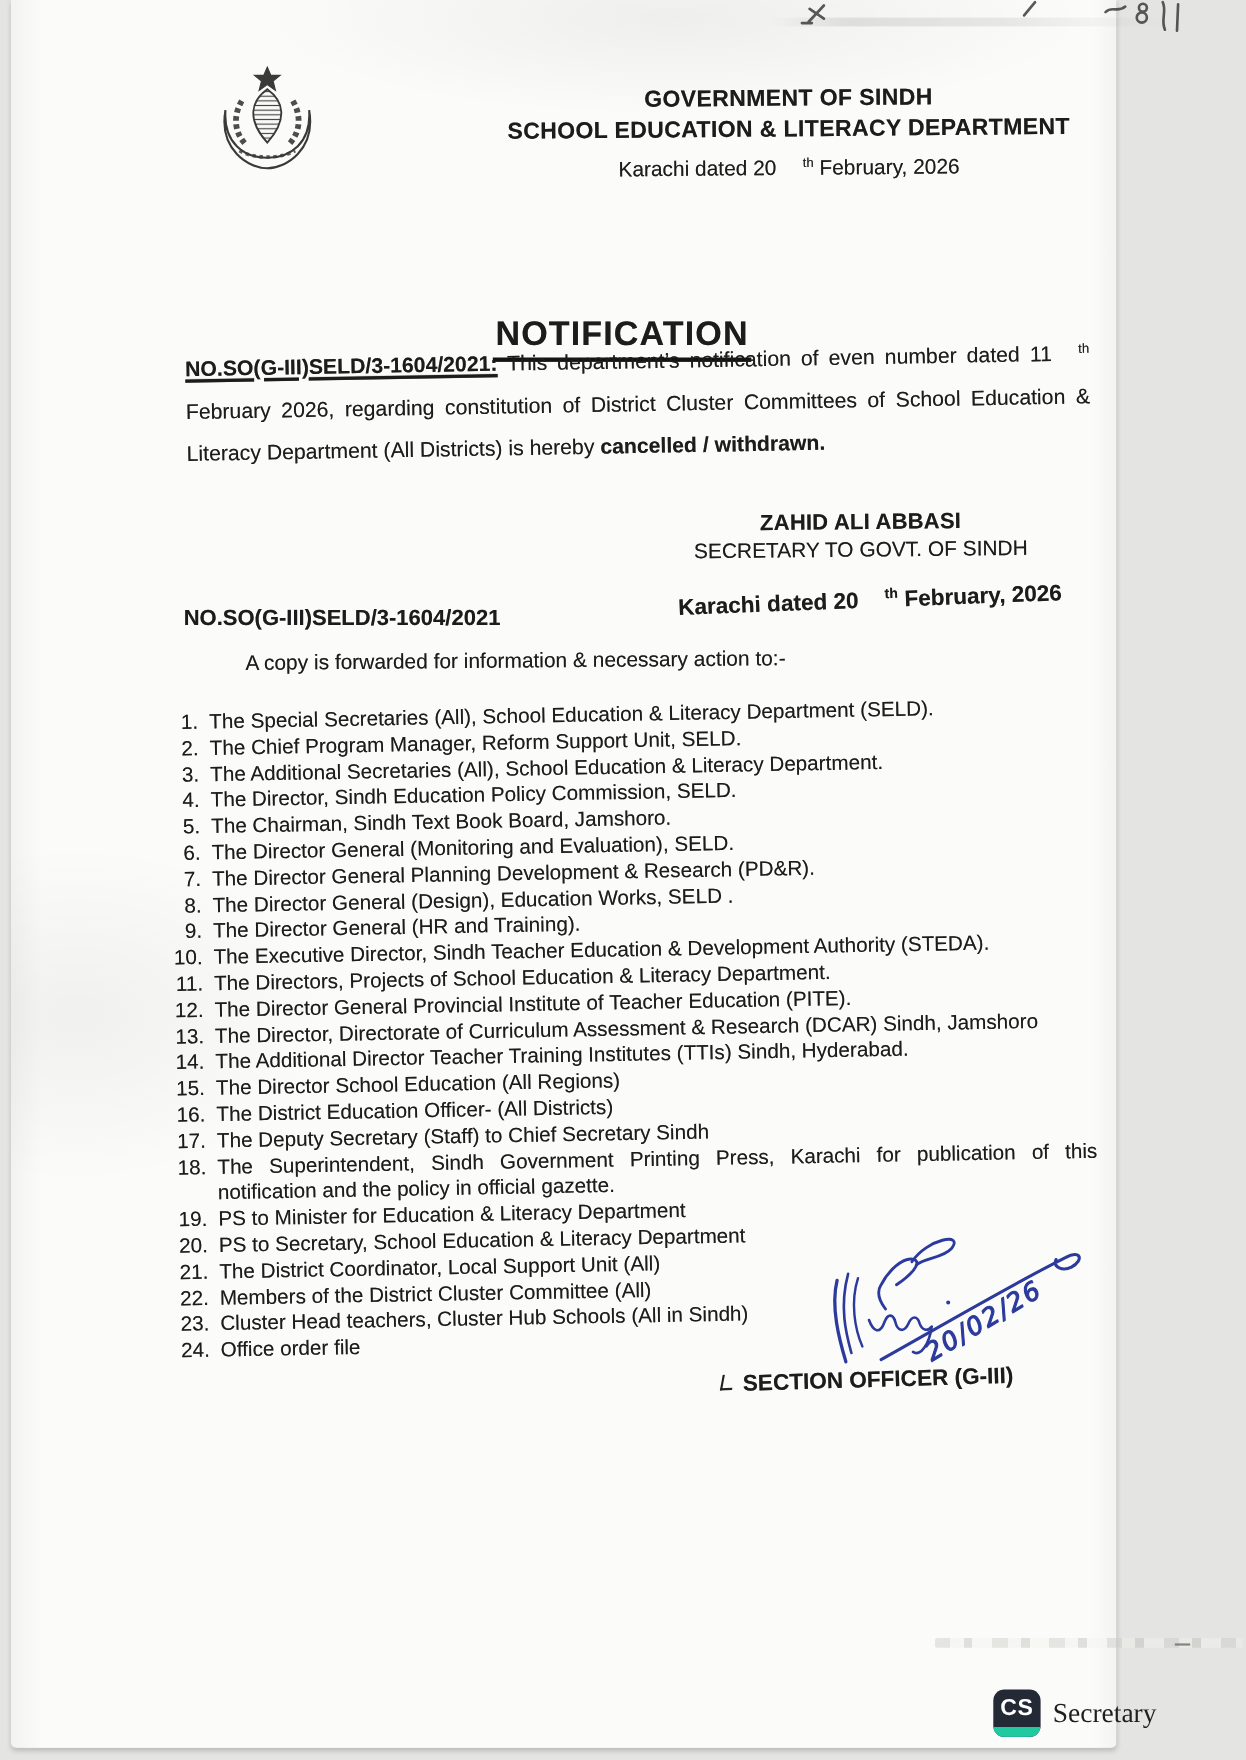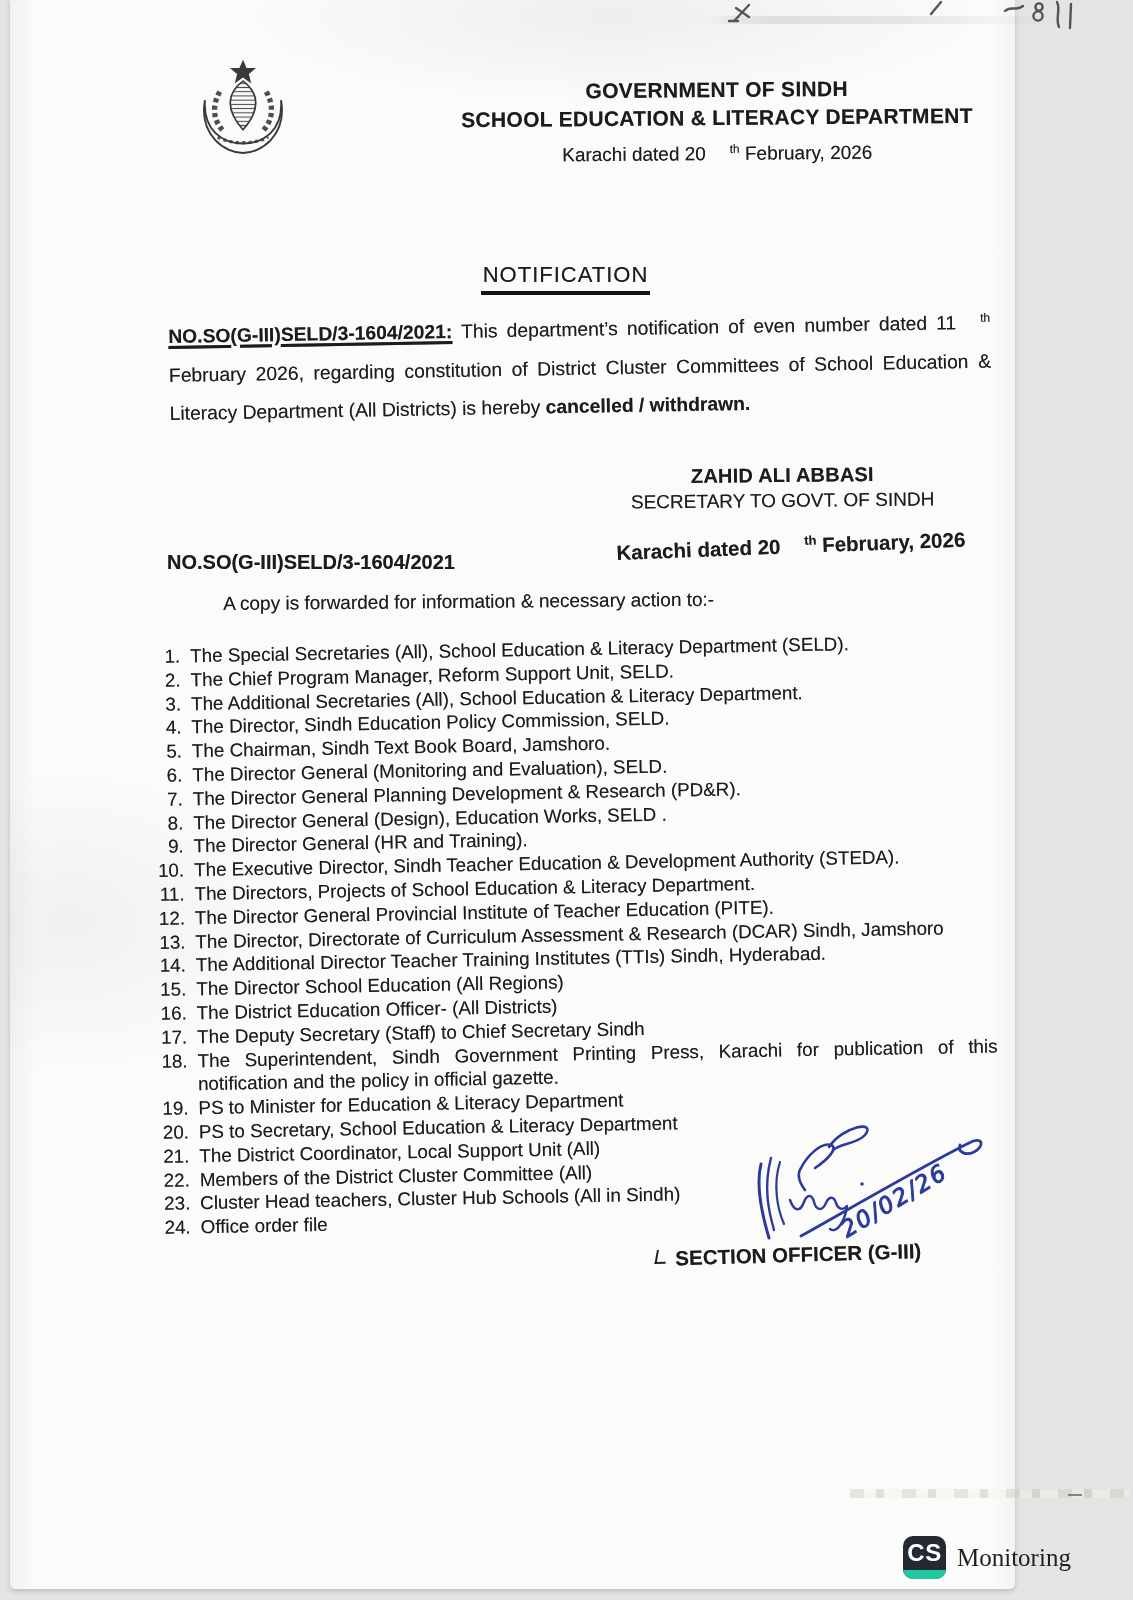--- a/index.html
+++ b/index.html
@@ -19,22 +19,22 @@
 
   
   .emblem{position:absolute;left:180px;top:60px;width:106px;height:112px;}
   .header-text{position:absolute;left:400px;top:78px;width:614px;text-align:center;transform:rotate(-0.5deg);}
   .hline{font-size:21px;font-weight:700;letter-spacing:0.3px;}
   .hline2{margin-top:4px;}
   .hdate{margin-top:13px;font-size:19px;font-weight:400;}
 
   
   .title-wrap{position:absolute;left:0;top:262px;width:1111px;text-align:center;}
-  .title-text{display:inline-block;font-size:22px;font-weight:400;letter-spacing:1px;
-              border-bottom:4px solid #141414;padding:0 2px 3px 2px;}
+  .title-text{display:inline-block;font-size:31px;font-weight:700;letter-spacing:1px;
+              border-bottom:4px solid #141414;padding:0 2px 3px 2px;margin-top:24px;}
 
   
   .body-par{position:absolute;left:158px;top:318px;width:822px;margin:0;
             font-size:19.3px;line-height:38.5px;text-align:justify;
             transform:rotate(-1deg);transform-origin:left top;}
   .ref-u{font-weight:700;text-decoration:underline;text-decoration-thickness:2.5px;text-underline-offset:3px;}
 
   
   .signatory{position:absolute;left:600px;top:464px;width:345px;text-align:center;transform:rotate(-0.6deg);}
   .sig-name{font-size:20px;font-weight:700;letter-spacing:0.2px;}
@@ -69,21 +69,21 @@
   .noise-band{position:absolute;left:840px;top:1489px;width:280px;height:9px;opacity:0.45;
               background:repeating-linear-gradient(90deg,#c9c9c5 0 14px,#efefec 14px 26px,#bdbdb9 26px 34px,#f2f2ef 34px 52px);
               border-radius:2px;}
   .noise-dash{position:absolute;left:1058px;top:1494px;width:14px;height:2px;background:#6a6a66;opacity:0.8;}
 
   
   .cs-footer{position:absolute;left:893px;top:1536px;display:flex;align-items:center;gap:11px;}
   .cs-icon{width:43px;height:43px;border-radius:10px;background:#242936;overflow:hidden;
            display:flex;flex-direction:column;}
   .cs-icon .cs-letters{flex:1;display:flex;align-items:center;justify-content:center;
-           color:#ffffff;font-weight:700;font-size:24px;letter-spacing:0.5px;}
+           color:#ffffff;font-weight:700;font-size:21px;letter-spacing:0.5px;}
   .cs-icon .cs-teal{height:9px;background:#21c9a0;}
   .cs-brand{font-family:"Liberation Serif", serif;font-size:25px;color:#1f1f1f;}
 </style>
 </head>
 <body>
 
 <div class="stage">
   <div class="page">
 
     <div class="top-smudge"></div>
@@ -282,17 +282,17 @@
     </div>
 
     <div class="noise-band"></div>
     <div class="noise-dash"></div>
 
     <div class="cs-footer">
       <div class="cs-icon">
         <div class="cs-letters">CS</div>
         <div class="cs-teal"></div>
       </div>
-      <div class="cs-brand">Monitoring</div>
+      <div class="cs-brand">Secretary</div>
     </div>
 
   </div>
 </div>
 
 </body></html>

